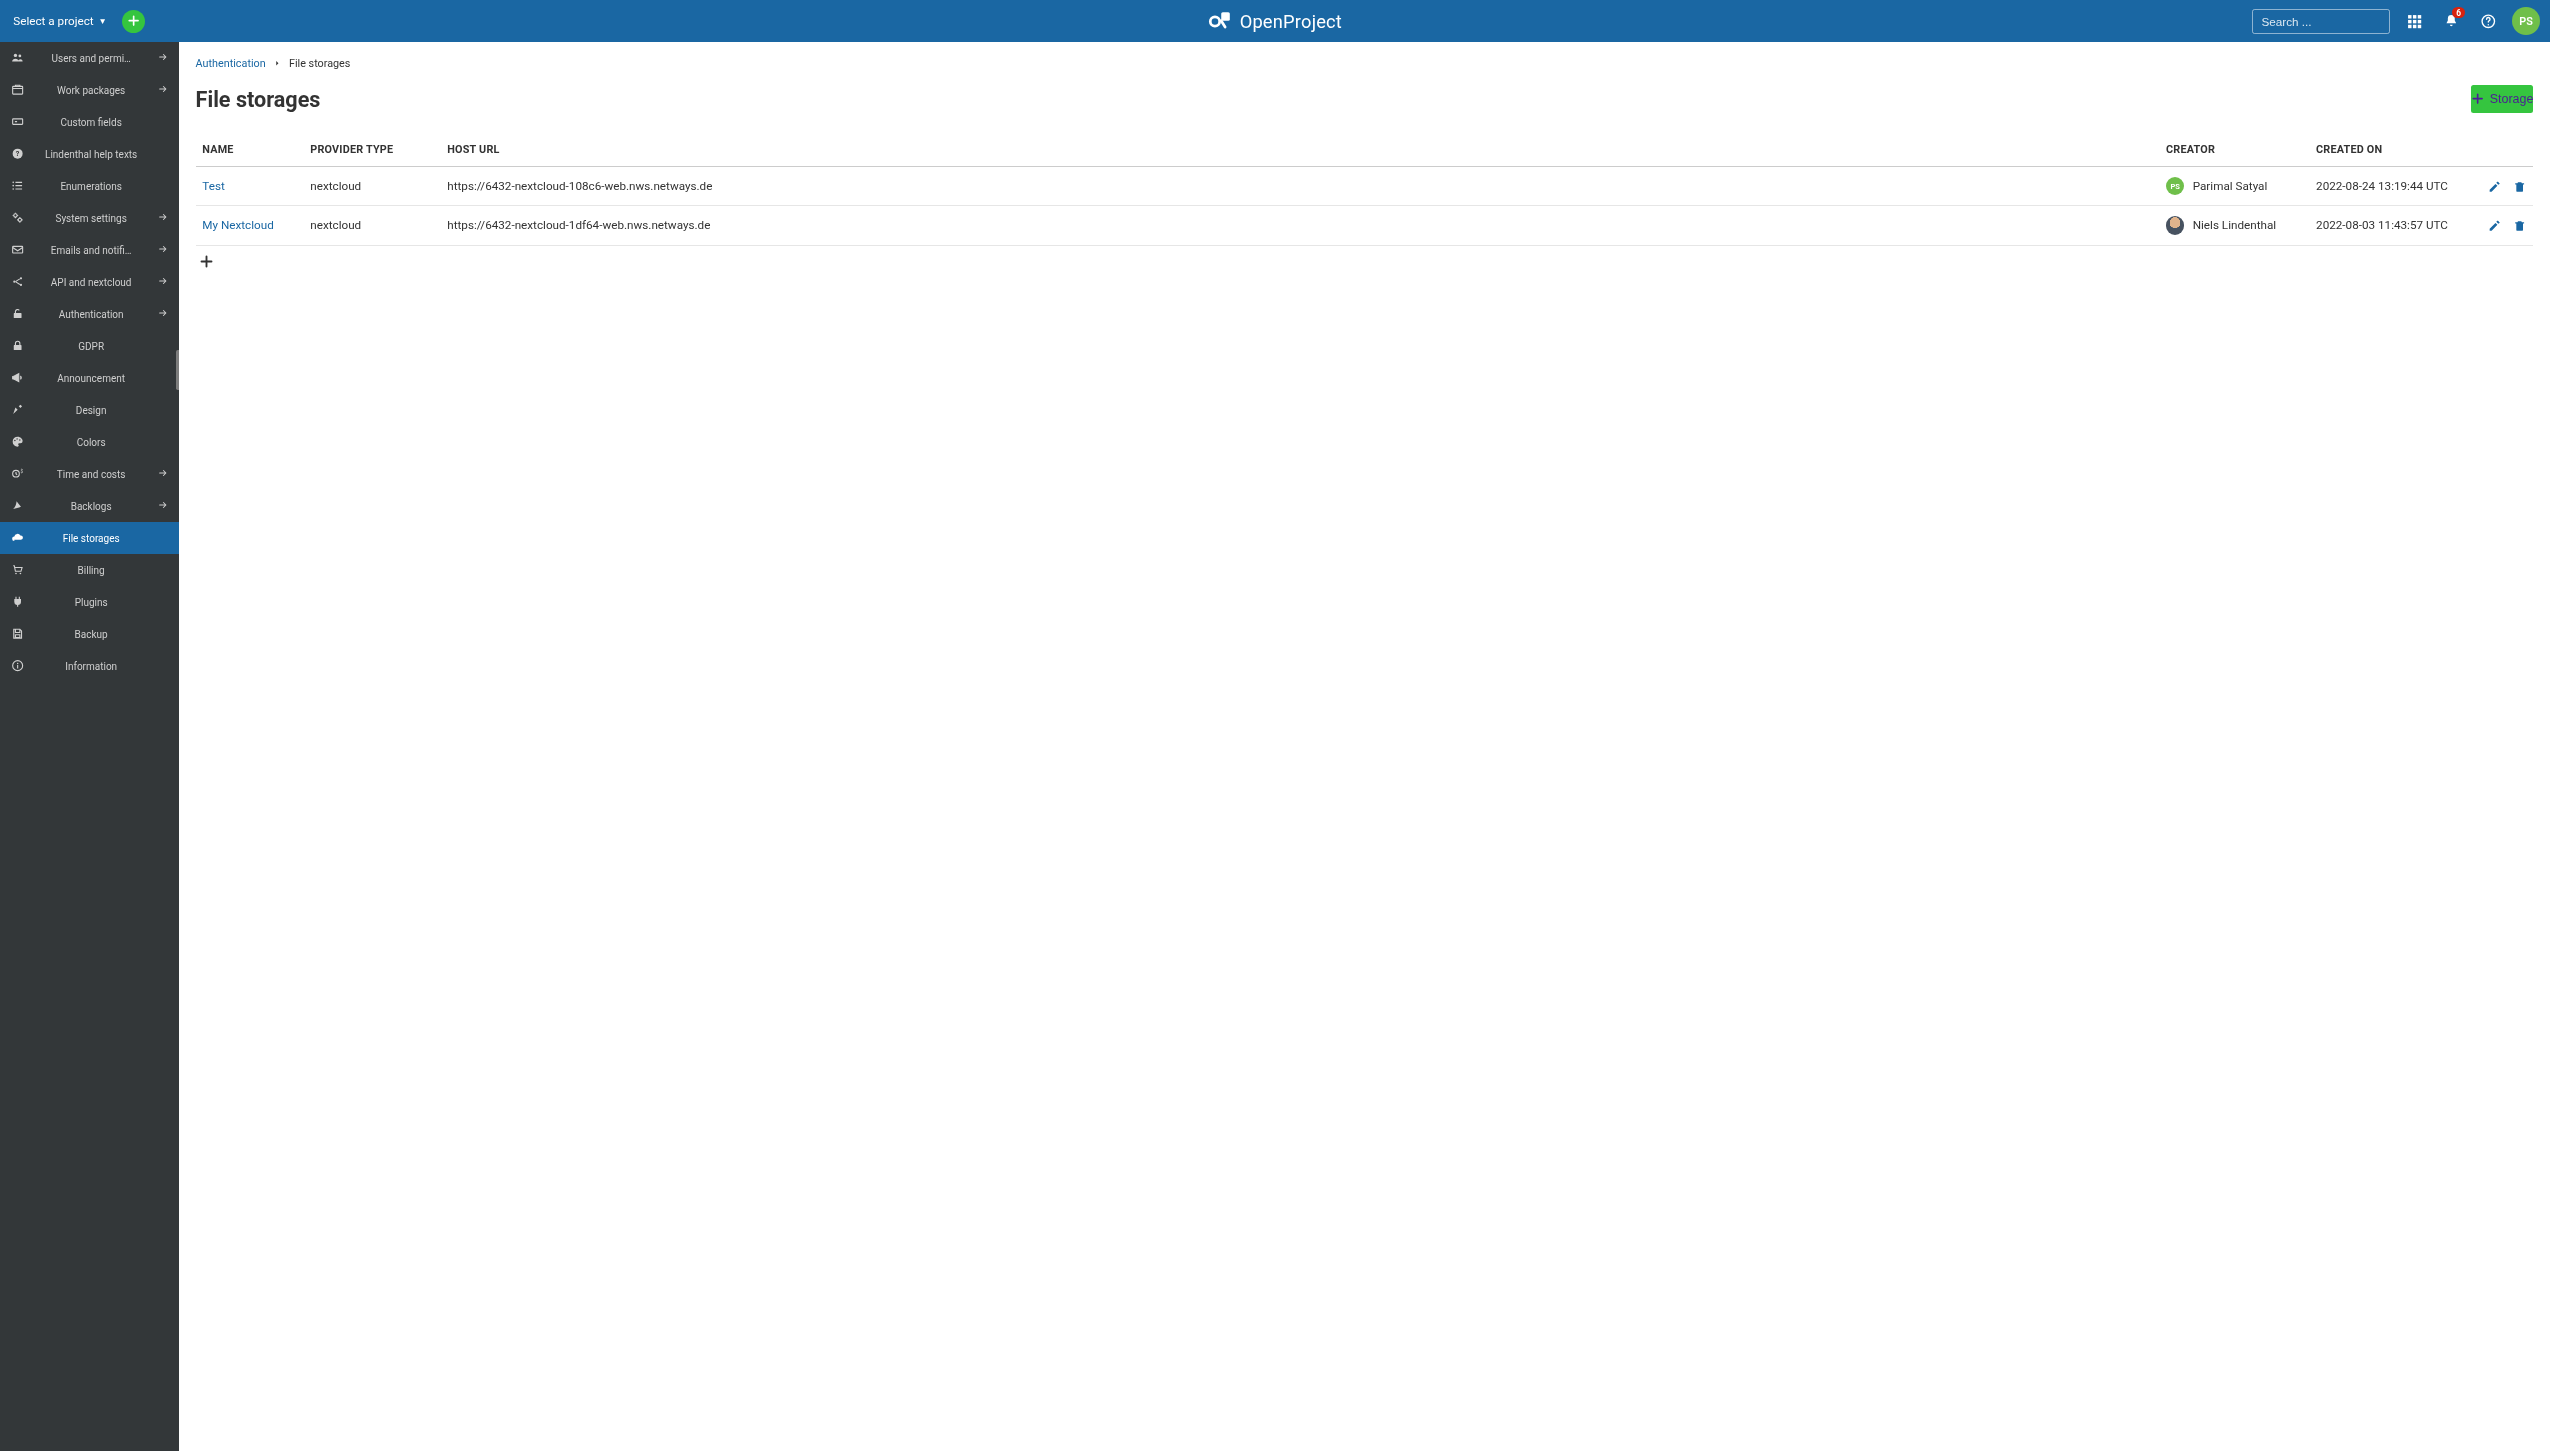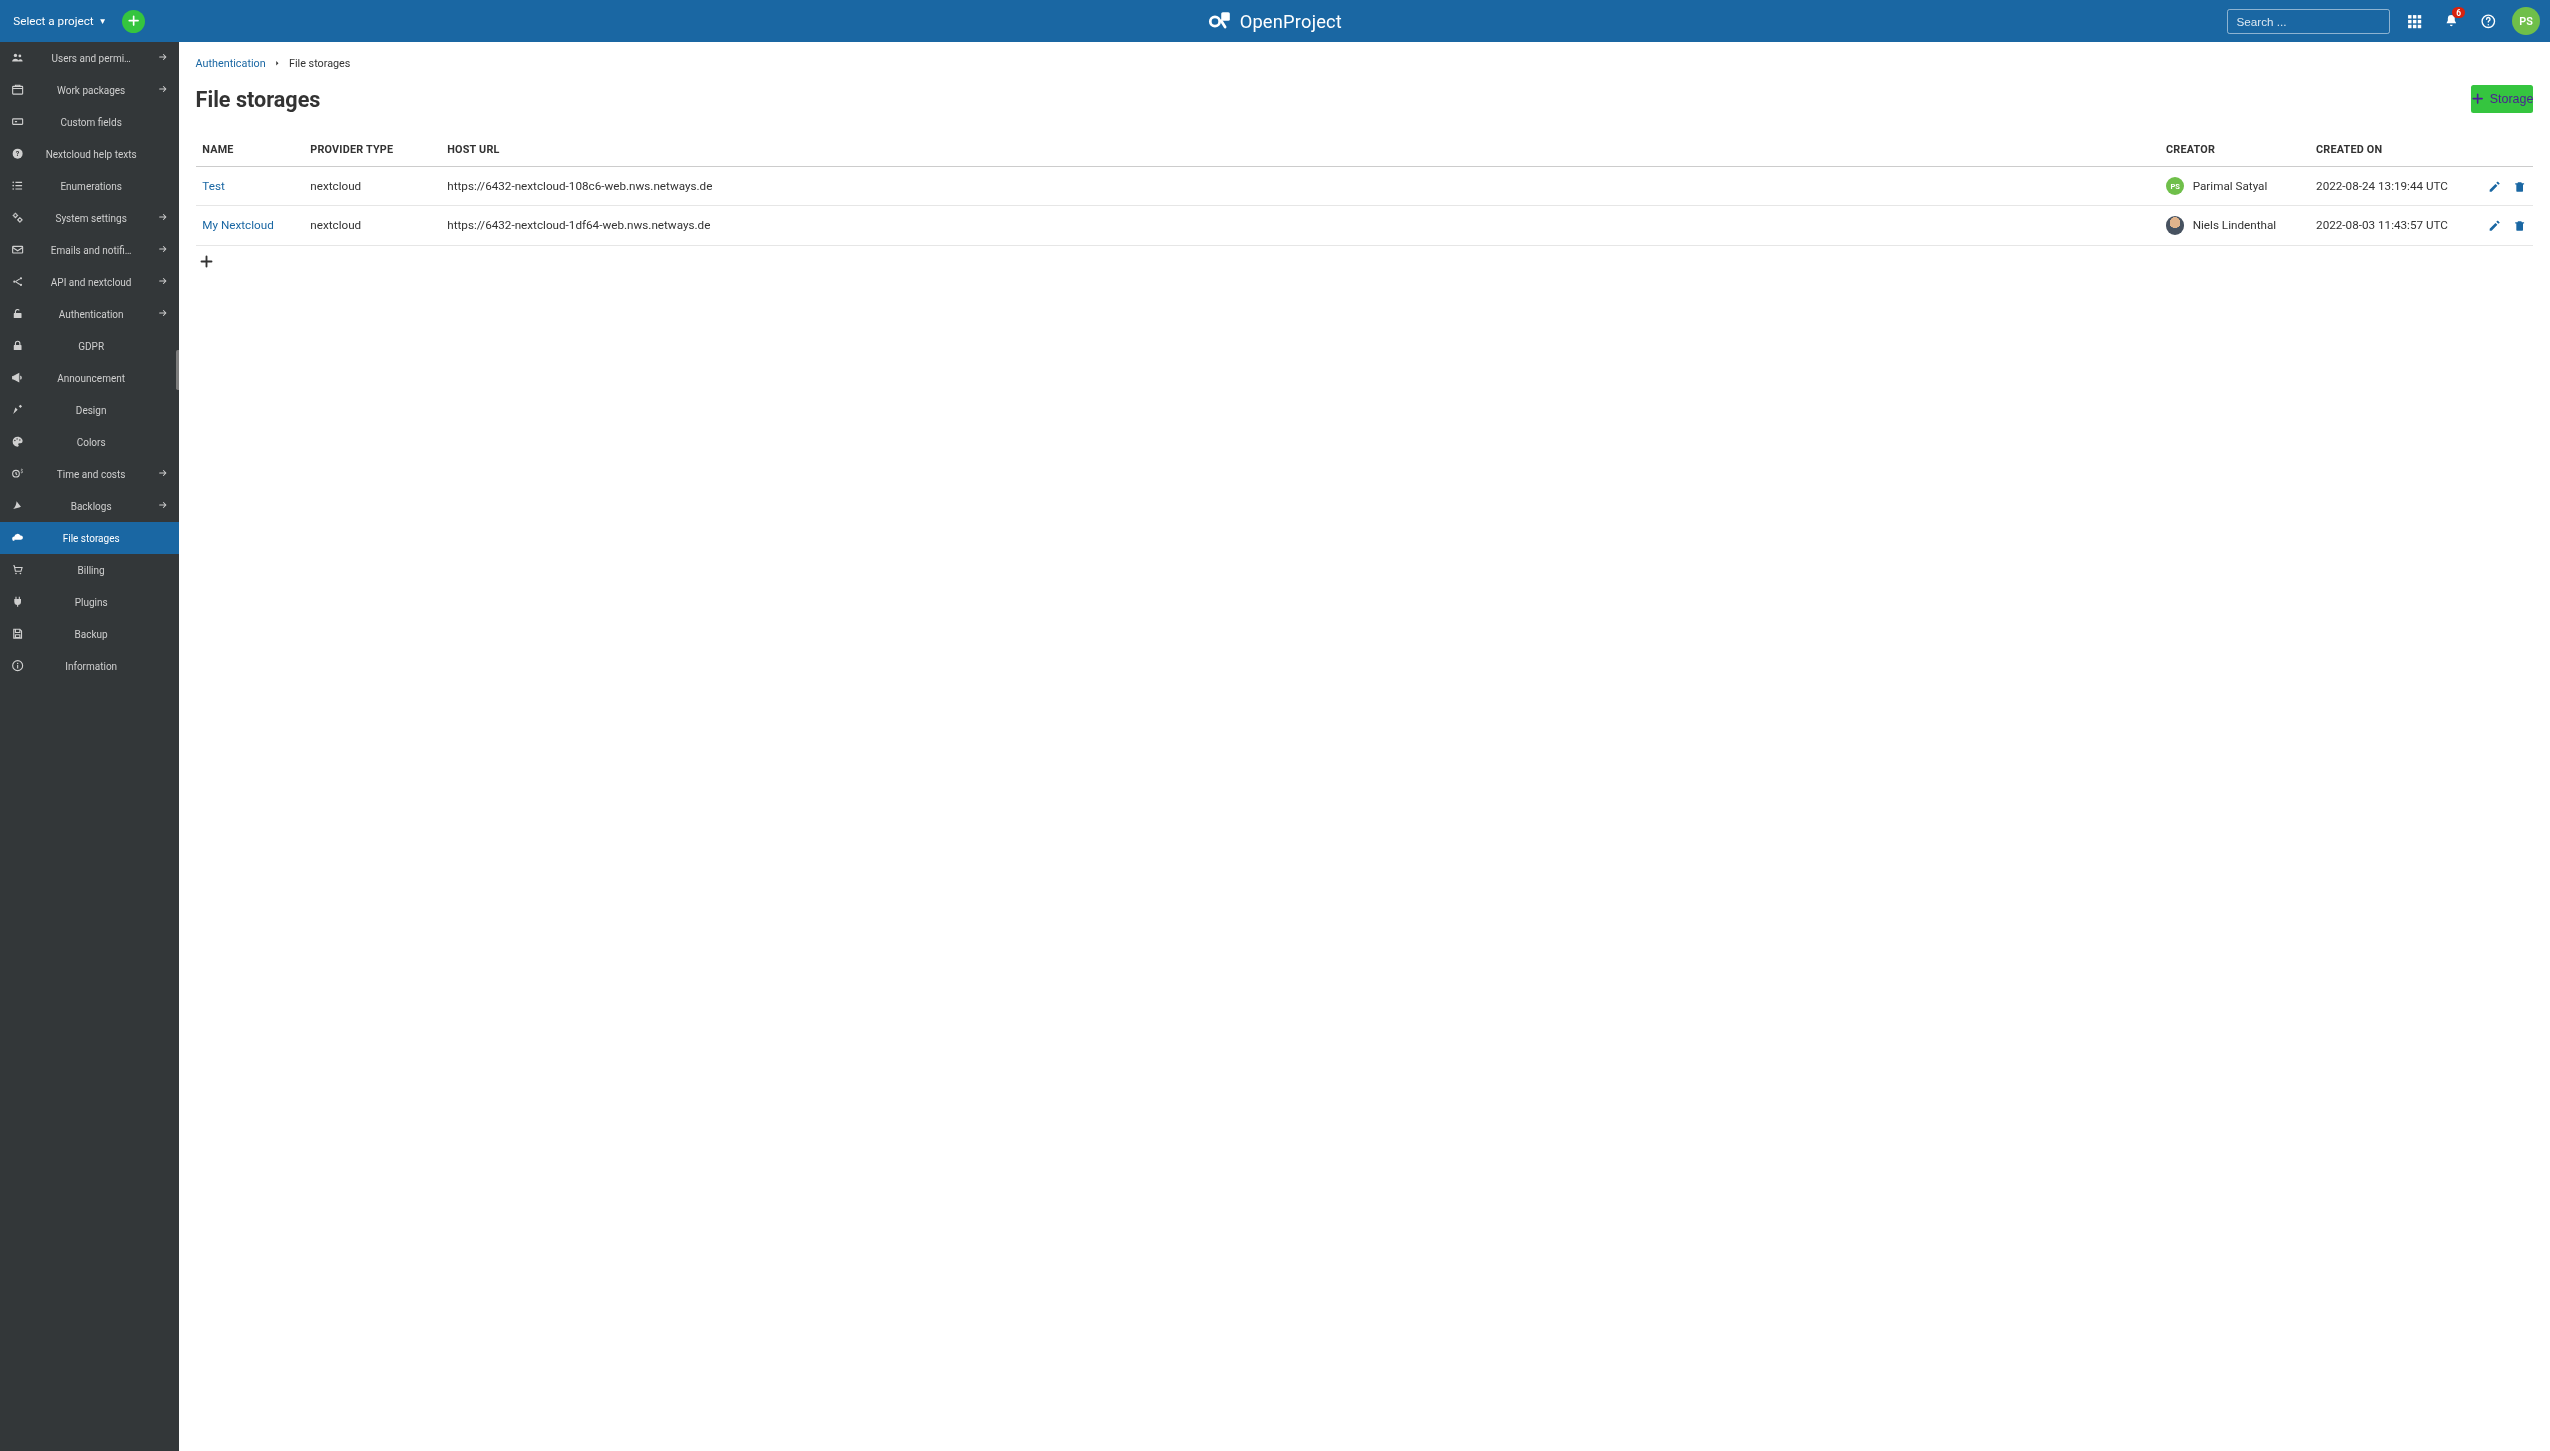--- a/index.html
+++ b/index.html
@@ -9,21 +9,21 @@
 
 .topbar { height: 42px; background: #1a67a3; color: #fff; display: flex; align-items: center; padding: 0 10px; flex-shrink: 0; }
 .project-select { display: flex; align-items: center; gap: 5px; cursor: pointer; padding: 0 3.3px; font-size: 11.7px; }
 .project-select .caret { font-size: 8.3px; }
 .quick-add { width: 23px; height: 23px; border-radius: 50%; background: #35c53f; display: flex; align-items: center; justify-content: center; margin-left: 11.7px; cursor: pointer; }
 .quick-add svg { width: 13.3px; height: 13.3px; fill: #fff; }
 .logo-wrap { position: absolute; left: 50%; transform: translateX(-50%); display: flex; align-items: center; gap: 6.7px; color: #fff; }
 .logo-wrap svg { width: 25px; height: 25px; }
 .logo-text { font-size: 18.3px; font-weight: 400; letter-spacing: 0.2px; }
 .topbar-right { margin-left: auto; display: flex; align-items: center; gap: 11.7px; }
-.search-box { display: flex; align-items: center; border: 0.8px solid rgba(255,255,255,0.5); border-radius: 2.5px; height: 25px; width: 163px; padding: 0 8.3px; gap: 6.7px; }
+.search-box { display: flex; align-items: center; border: 0.8px solid rgba(255,255,255,0.5); border-radius: 2.5px; height: 25px; width: 138px; padding: 0 8.3px; gap: 6.7px; }
 .search-box input { flex: 1; background: transparent; border: none; outline: none; color: #fff; font-size: 11.7px; }
 .search-box input::placeholder { color: rgba(255,255,255,0.85); }
 .search-box .si { width: 13.3px; height: 13.3px; cursor: pointer; }
 .tb-icon { width: 25px; height: 25px; display: flex; align-items: center; justify-content: center; cursor: pointer; position: relative; }
 .tb-icon svg { width: 16.6px; height: 16.6px; fill: #fff; }
 .badge { position: absolute; top: -1.7px; right: -1.7px; background: #d9220e; color: #fff; font-size: 8.3px; font-weight: 700; border-radius: 6.7px; padding: 0.8px 4.2px; line-height: 10px; }
 .avatar-top { width: 28px; height: 28px; border-radius: 50%; background: #6fbf4a; color: #fff; display: flex; align-items: center; justify-content: center; font-size: 10.8px; font-weight: 600; cursor: pointer; }
 
 
 .body-row { flex: 1; display: flex; min-height: 0; }
@@ -283,21 +283,21 @@
           </span>
           <span class="nav-label">Custom fields</span>
           <span class="nav-arrow"></span>
         </div>
         <div class="nav-item">
           <span class="nav-icon">
             <svg viewBox="0 0 16 16" width="13.3" height="13.3">
               <use href="#i-help"></use>
             </svg>
           </span>
-          <span class="nav-label">Nextcloud help texts</span>
+          <span class="nav-label">Lindenthal help texts</span>
           <span class="nav-arrow"></span>
         </div>
         <div class="nav-item">
           <span class="nav-icon">
             <svg viewBox="0 0 16 16" width="13.3" height="13.3">
               <use href="#i-enum"></use>
             </svg>
           </span>
           <span class="nav-label">Enumerations</span>
           <span class="nav-arrow"></span>

